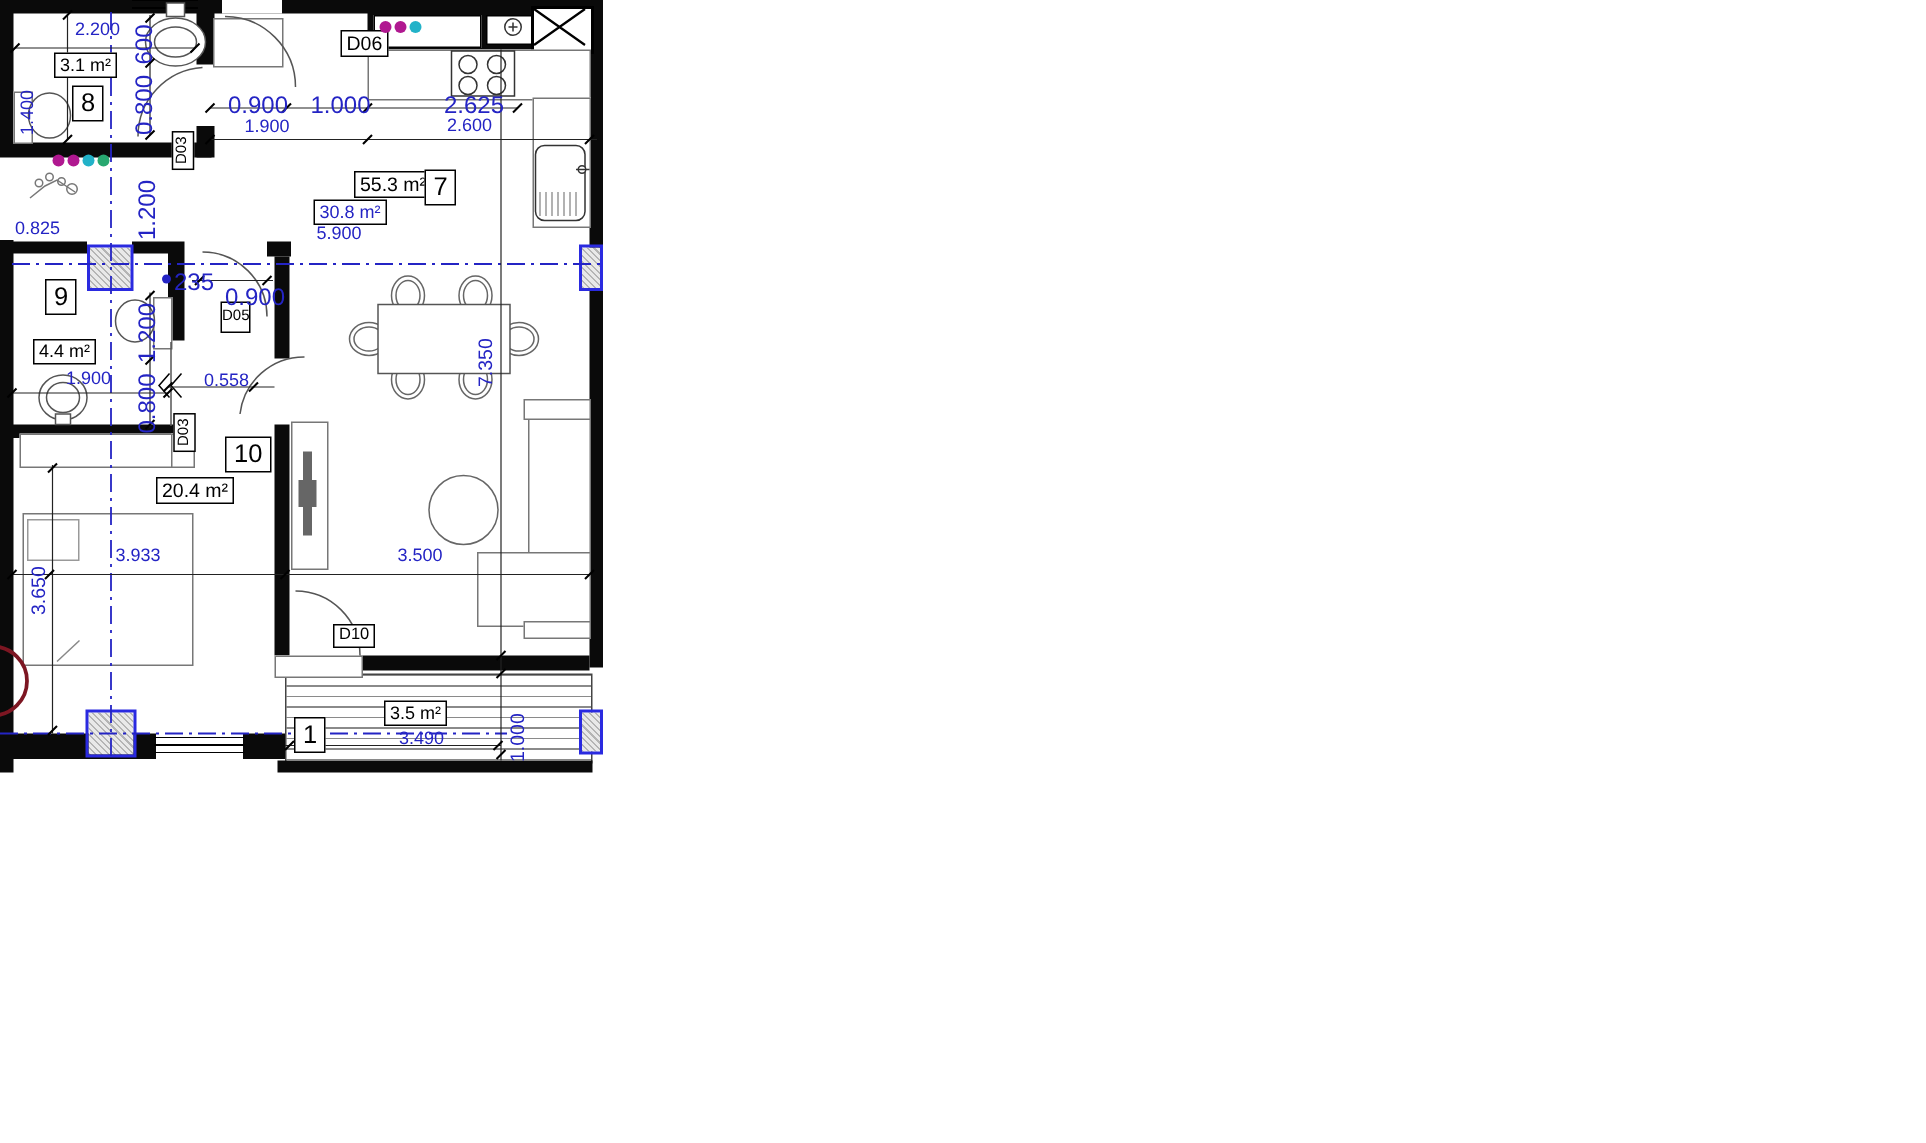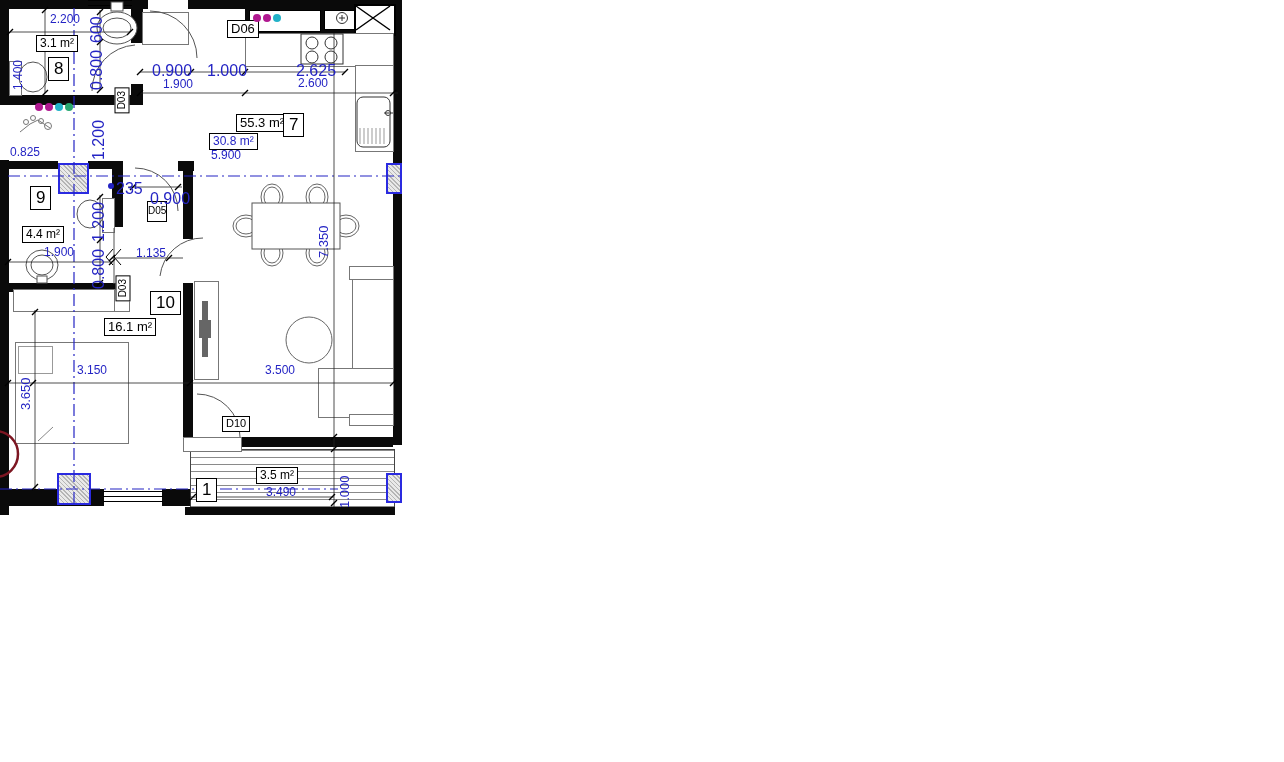--- a/index.html
+++ b/index.html
@@ -236,29 +236,29 @@
   <span class="dim dimL" style="left:265px;top:364px">3.500</span>
 
   <span class="dim dimL" style="left:10px;top:146px">0.825</span>
   <span class="dim vdim" style="left:90px;top:112px;height:48px">1.200</span>
   <span class="dim" style="left:116px;top:180px">235</span>
   <span class="tag vtag" style="writing-mode:horizontal-tb;transform:none;font-size:10px;left:147px;top:169px">D05</span>
   <span class="dim" style="left:150px;top:190px">0.900</span>
   <span class="dim vdim" style="left:90px;top:196px;height:46px">1.200</span>
   <span class="dim vdim" style="left:90px;top:243px;height:46px">0.800</span>
   <span class="tag vtag" style="left:116px;top:243px">D03</span>
-  <span class="dim dimL" style="left:136px;top:247px">1.135</span>
+  <span class="dim dimL" style="left:136px;top:247px">0.558</span>
 
   <span class="tag numbox" style="left:30px;top:186px">9</span>
   <span class="tag" style="left:22px;top:226px">4.4 m²</span>
   <span class="dim dimL" style="left:44px;top:246px">1.900</span>
 
   <span class="tag numbox" style="left:150px;top:291px">10</span>
-  <span class="tag tagB" style="left:80px;top:318px">16.1 m²</span>
-  <span class="dim dimL" style="left:77px;top:364px">3.150</span>
+  <span class="tag tagB" style="left:80px;top:318px">20.4 m²</span>
+  <span class="dim dimL" style="left:77px;top:364px">3.933</span>
   <span class="dim dimM vdim" style="left:19px;top:358px;height:52px">3.650</span>
 
   <span class="tag" style="font-size:11px;left:222px;top:416px">D10</span>
   <span class="tag numbox" style="left:196px;top:478px">1</span>
   <span class="tag" style="left:256px;top:467px">3.5 m²</span>
   <span class="dim dimL" style="left:266px;top:486px">3.490</span>
   <span class="dim dimM vdim" style="left:338px;top:460px;height:48px">1.000</span>
 
  </div>
 </div>

